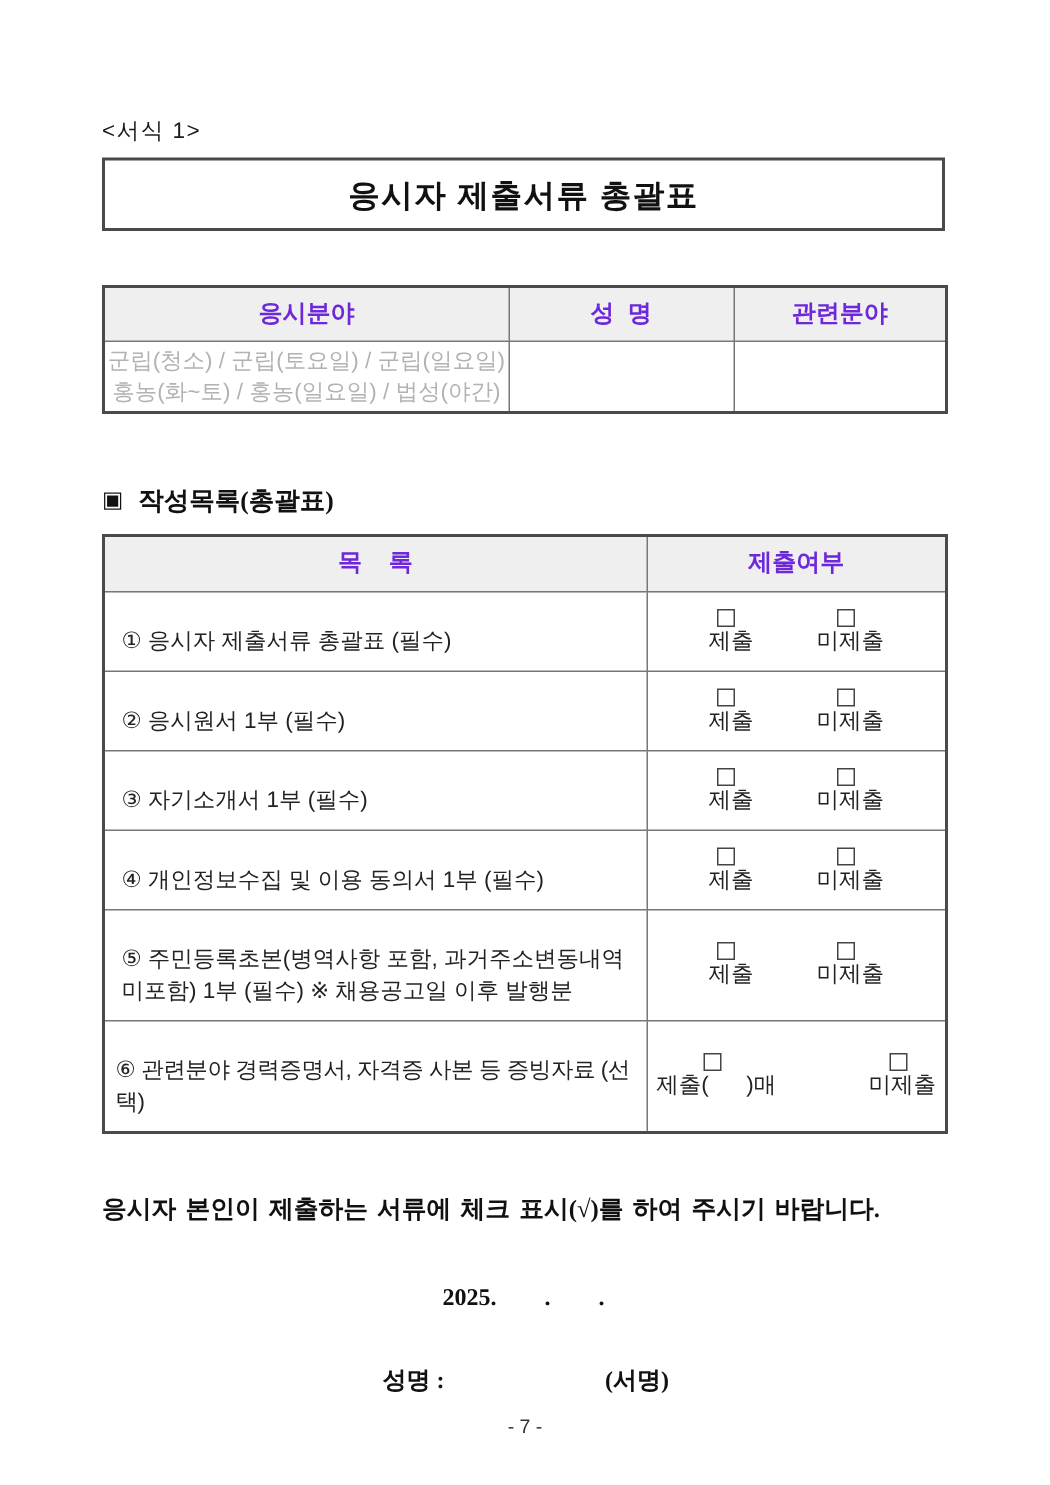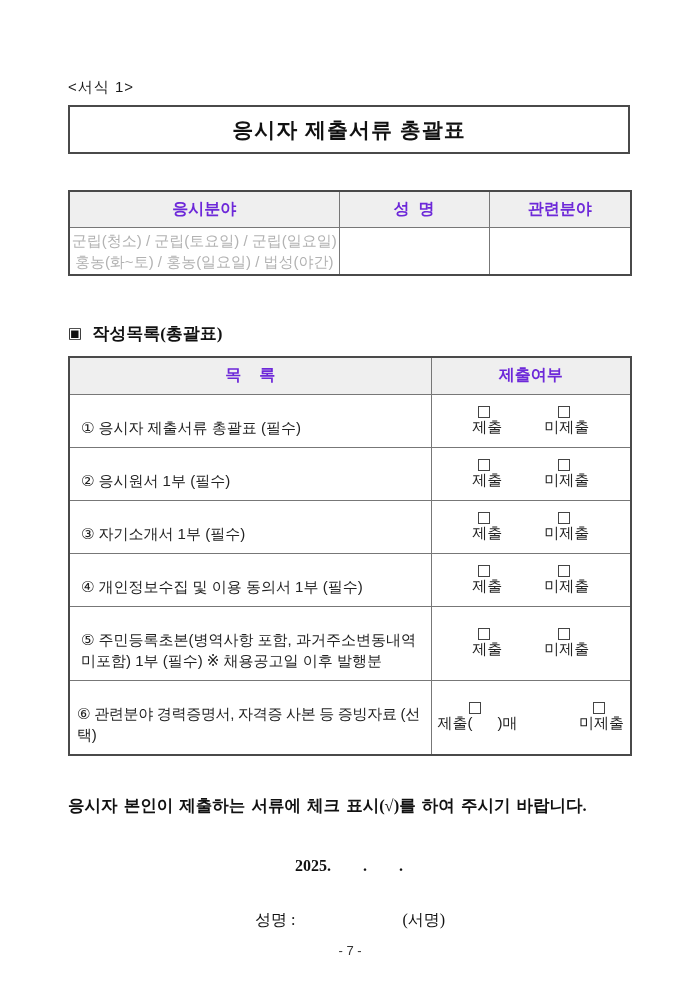--- a/index.html
+++ b/index.html
@@ -120,21 +120,21 @@
     text-align: center;
     font-family: "Liberation Serif", "DejaVu Serif", serif;
     font-weight: bold;
     font-size: 16px;
     white-space: pre;
     color: #111;
   }
   .name-line {
     margin-top: 35px;
     font-family: "Liberation Serif", "DejaVu Serif", serif;
-    font-weight: normal;
+    font-weight: bold;
     font-size: 16px;
     color: #111;
     padding-left: 187px;
     display: flex;
     align-items: baseline;
   }
   .name-line .sig { margin-left: 107px; }
 
   .addressee {
     margin-top: 58px;

